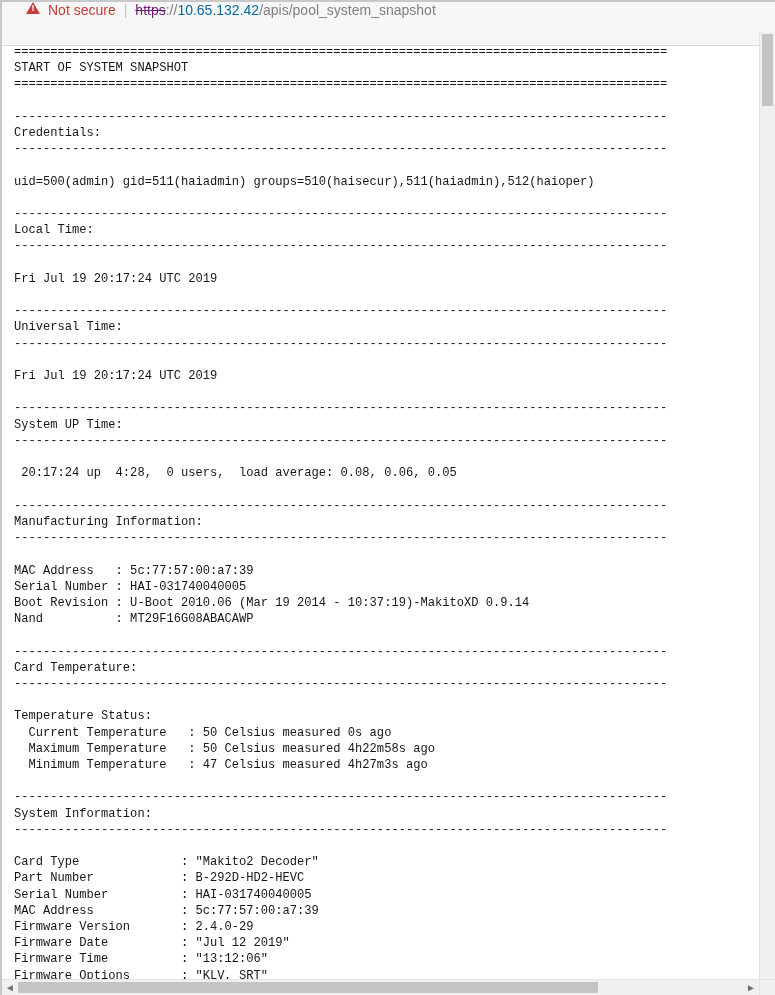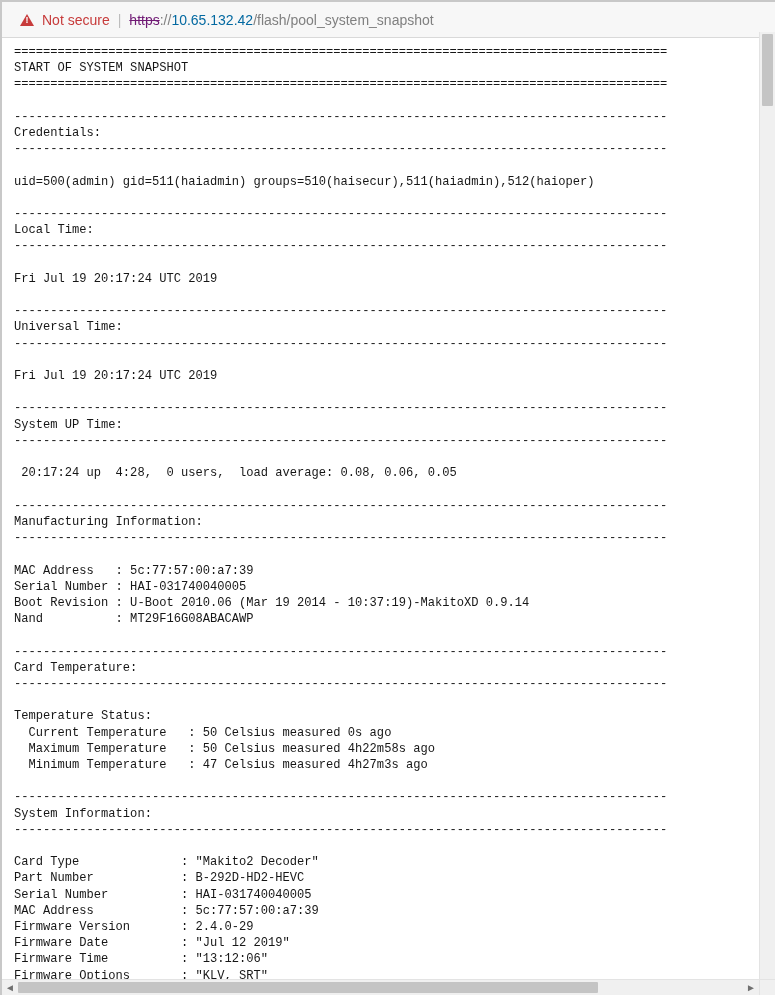--- a/index.html
+++ b/index.html
@@ -6,25 +6,24 @@
   html, body {
     margin: 0; padding: 0;
     width: 775px; height: 995px;
     font-family: "Segoe UI", Arial, sans-serif;
     background: #fff;
     overflow: hidden;
     position: relative;
     border: 1px solid #c8c8c8;
   }
   .addr-bar {
-    height: 36px;
+    height: 44px;
     border-bottom: 1px solid #d9d9d9;
     display: flex;
-    align-items: center;
-    padding: 0 18px;
+    padding: 0 24px;
     font-size: 14px;
     background: #f7f7f7;
     gap: 8px;
   }
   .warn-icon {
     width: 0; height: 0;
     border-left: 7px solid transparent;
     border-right: 7px solid transparent;
     border-bottom: 12px solid #c73b3b;
     position: relative;
@@ -114,21 +113,21 @@
   }
 </style>
 </head>
 <body>
 
 <div class="addr-bar">
   <span class="warn-icon"></span>
   <span class="not-secure">Not secure</span>
   <span class="divider">|</span>
   <span class="url">
-    <span class="proto">https</span><span>://</span><span class="host">10.65.132.42</span><span>/flash/pool_system_snapshot</span>
+    <span class="proto">https</span><span>://</span><span class="host">10.65.132.42</span><span>/apis/pool_system_snapshot</span>
   </span>
 </div>
 
 <div class="content-wrap">
 <pre class="snapshot" id="snapshot">==========================================================================================
 START OF SYSTEM SNAPSHOT
 ==========================================================================================
 
 ------------------------------------------------------------------------------------------
 Credentials:

